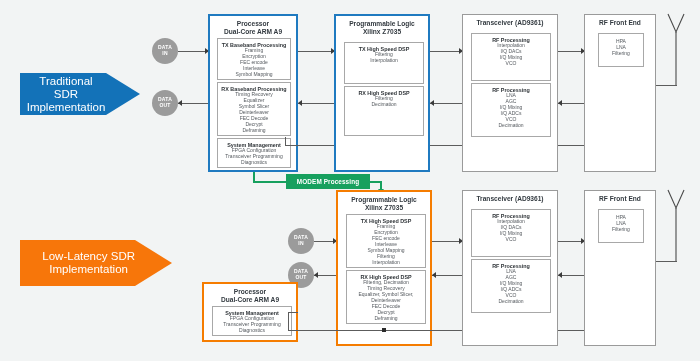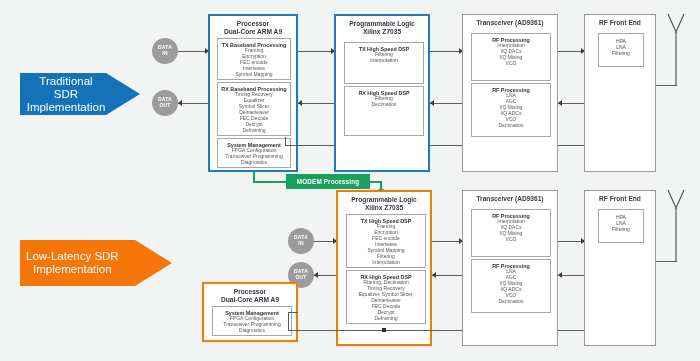--- a/index.html
+++ b/index.html
@@ -14,21 +14,21 @@
   .abs{position:absolute;box-sizing:border-box;}
 
   
   .big-arrow{
     display:flex;align-items:center;
     color:#ffffff;
     font-size:11.5px;line-height:13px;
     text-align:center;
   }
   .big-arrow .body{
-    height:100%;display:flex;align-items:center;justify-content:flex-start;
+    height:100%;display:flex;align-items:center;justify-content:flex-end;
     padding-left:6px;box-sizing:border-box;
   }
   .big-arrow .head{
     width:0;height:0;border-style:solid;
   }
 
   
   .module{
     background:#ffffff;
     border:1px solid #9a9a9a;

